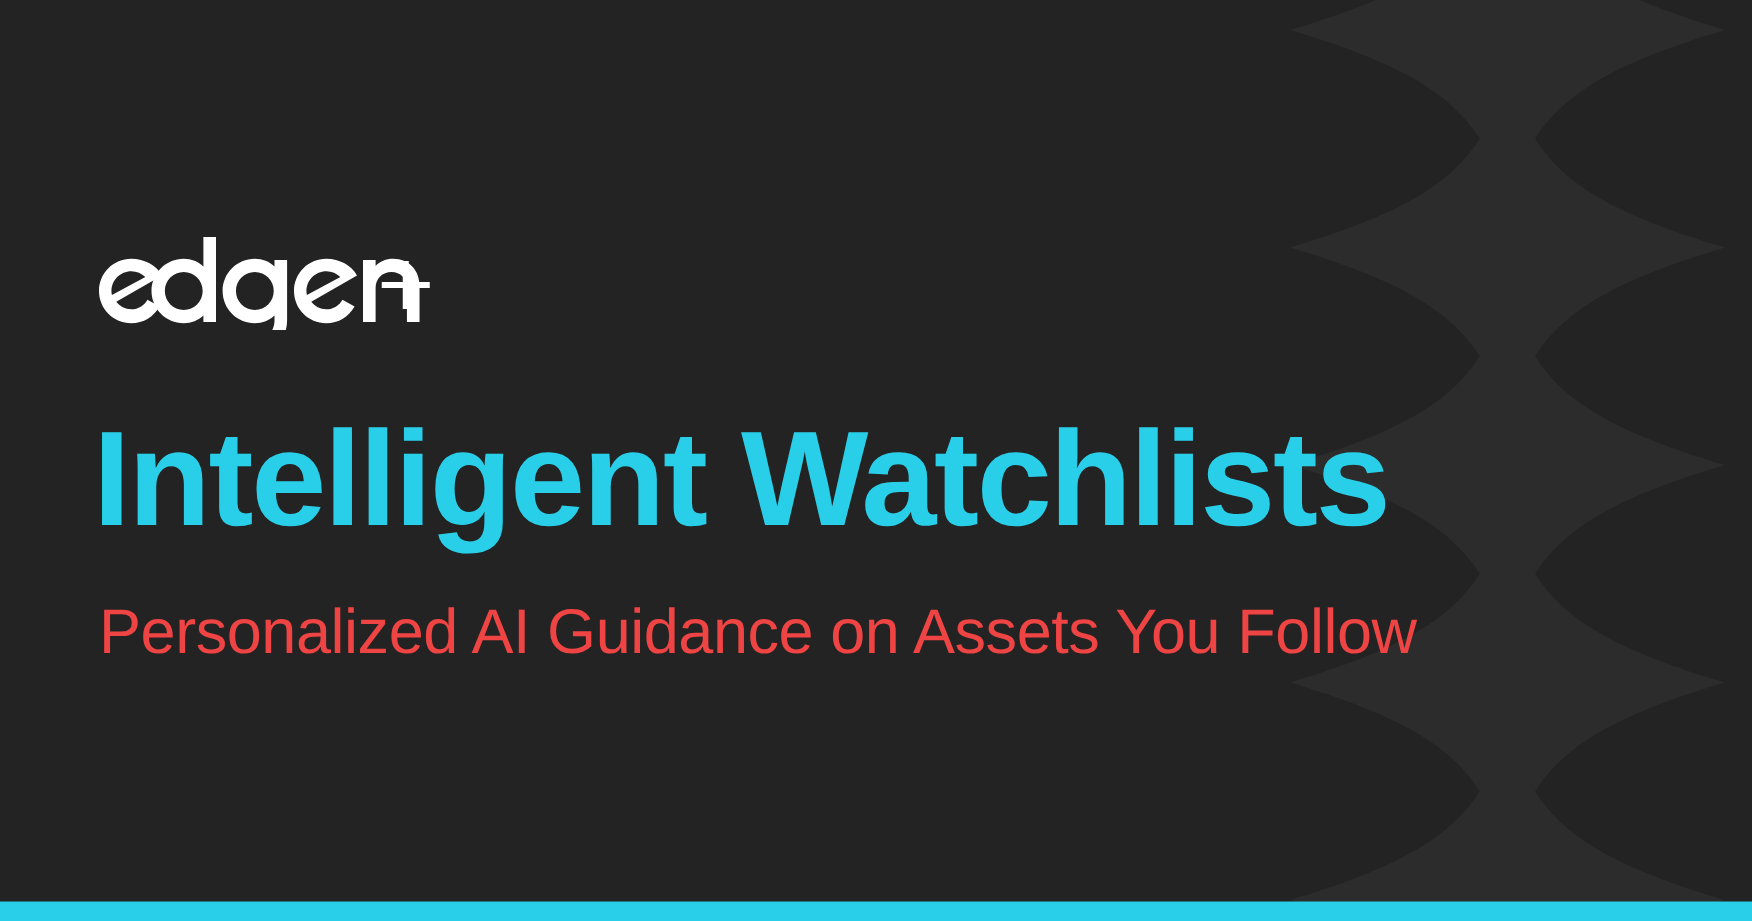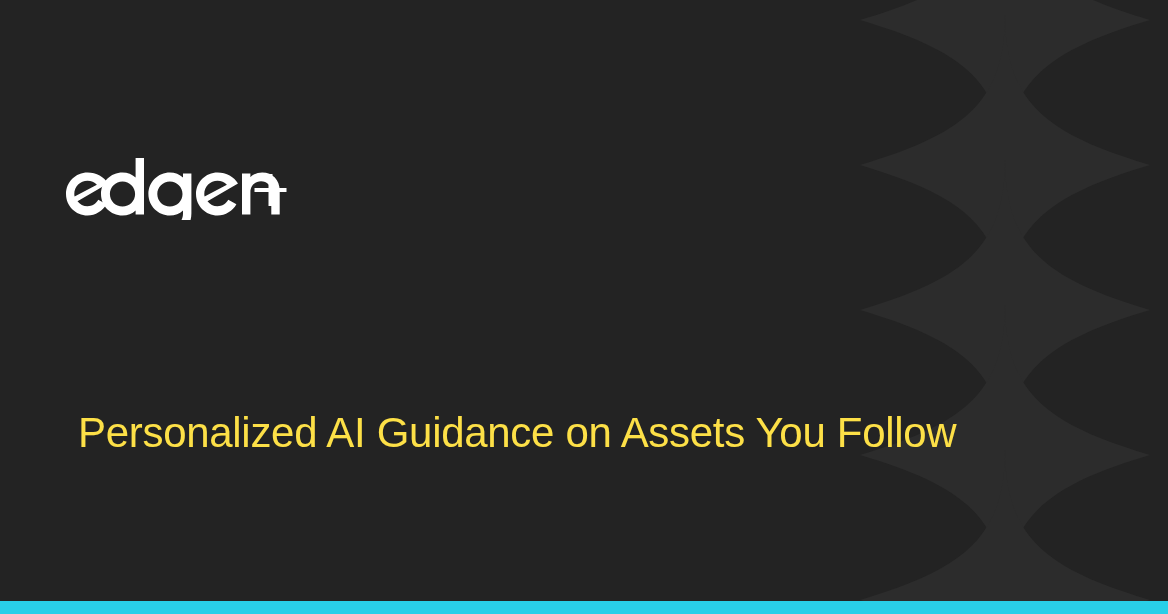--- a/index.html
+++ b/index.html
@@ -73,26 +73,26 @@
     letter-spacing: -1.5px;
     color: #29cfe8;
     white-space: nowrap;
   }
 
   
   .subhead {
     position: absolute;
     top: 390px;
     left: 0;
-    margin: 16px;
+    margin: 4px;
     font-size: 42px;
     line-height: 54px;
     font-weight: 400;
     letter-spacing: -0.3px;
-    color: #fde047;
+    color: #ef4444;
     white-space: nowrap;
   }
 
   
   .accent-bar {
     position: absolute;
     left: 0;
     bottom: 0;
     width: 1168px;
     height: 13px;
@@ -190,20 +190,21 @@
                    C195.3,14.5 191.1,16.3 188.4,19.3 L188.4,15.4 L180.0,15.4 Z"></path>
 
           <path d="M239.5,16.0 L235.5,16.0 L235.5,30.0 L221.5,30.0 L221.5,34.0
                    L235.5,34.0 L235.5,48.0 L239.5,48.0 L239.5,34.0 L253.5,34.0
                    L253.5,30.0 L239.5,30.0 L239.5,16.0 Z" transform="translate(-29,0)"></path>
         </g>
       </svg>
 
     </div>
 
+    <h1 class="headline">Intelligent Watchlists</h1>
 
     <p class="subhead">Personalized AI Guidance on Assets You Follow</p>
 
   </div>
 
   <div class="accent-bar"></div>
 
 </div>
 
 </body></html>

